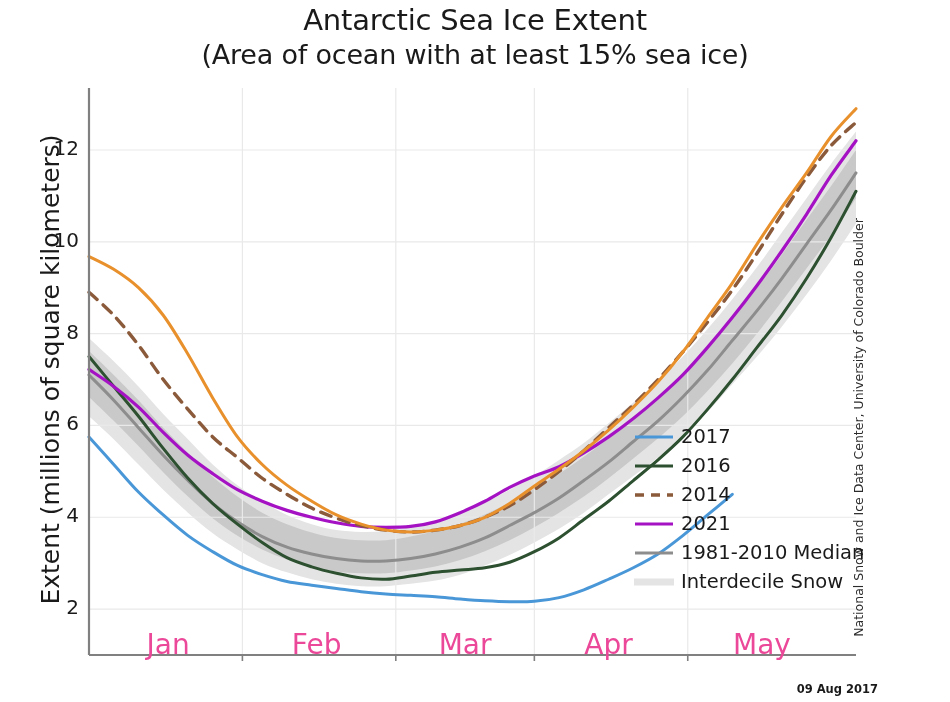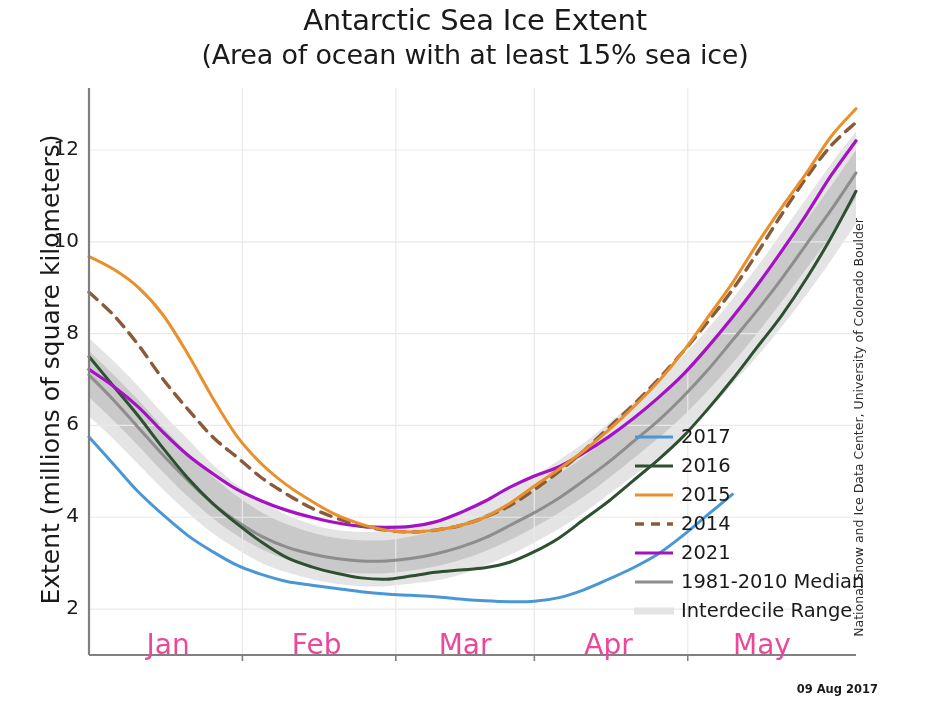--- a/index.html
+++ b/index.html
@@ -193,28 +193,20 @@
         <span class="swatch">
           <svg width="40" height="22">
             <line x1="1" x2="39" y1="11" y2="11" stroke="#2c5030" stroke-width="3" stroke-linecap="butt"></line>
           </svg>
         </span>
         <span class="legend-label">2016</span>
       </div>
       <div class="legend-row">
         <span class="swatch">
           <svg width="40" height="22">
-            <line x1="1" x2="39" y1="11" y2="11" stroke="#e8902c" stroke-width="3" stroke-linecap="butt"></line>
-          </svg>
-        </span>
-        <span class="legend-label">2015</span>
-      </div>
-      <div class="legend-row">
-        <span class="swatch">
-          <svg width="40" height="22">
             <line x1="1" x2="39" y1="11" y2="11" stroke="#8a5a3b" stroke-width="3.4" stroke-linecap="butt" stroke-dasharray="9 7"></line>
           </svg>
         </span>
         <span class="legend-label">2014</span>
       </div>
       <div class="legend-row">
         <span class="swatch">
           <svg width="40" height="22">
             <line x1="1" x2="39" y1="11" y2="11" stroke="#a412c4" stroke-width="3.2" stroke-linecap="butt"></line>
           </svg>
@@ -228,17 +220,17 @@
           </svg>
         </span>
         <span class="legend-label">1981-2010 Median</span>
       </div>
       <div class="legend-row">
         <span class="swatch">
           <svg width="40" height="22">
             <rect x="0" y="7.5" width="40" height="7" fill="#e4e4e4"></rect>
           </svg>
         </span>
-        <span class="legend-label">Interdecile Range</span>
+        <span class="legend-label">Interdecile Snow</span>
       </div>
     </div>
 
 </div>
 
 </body></html>

